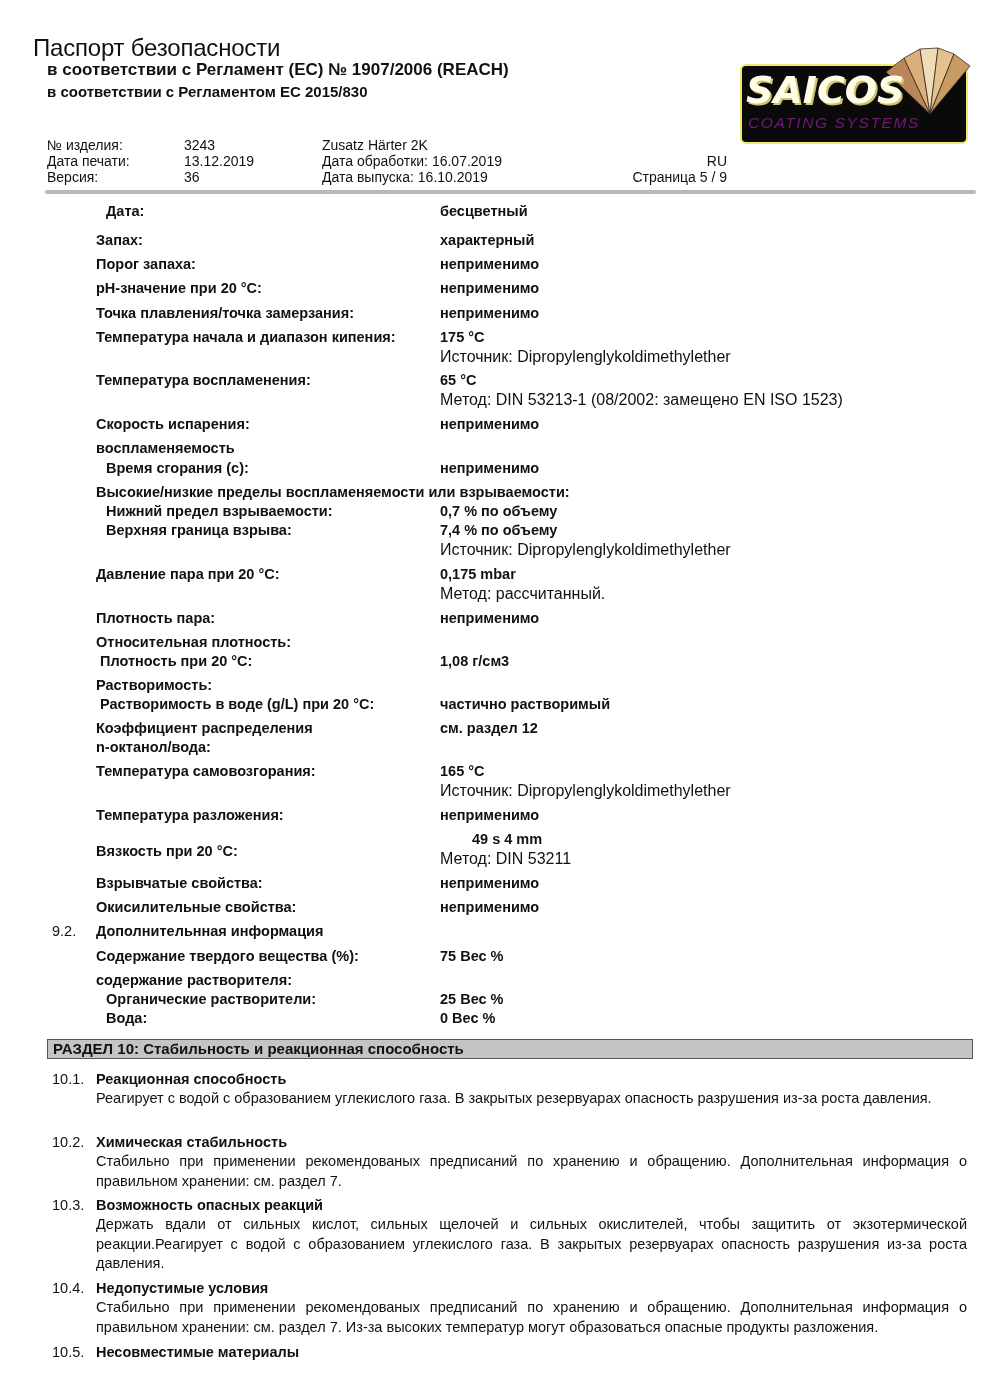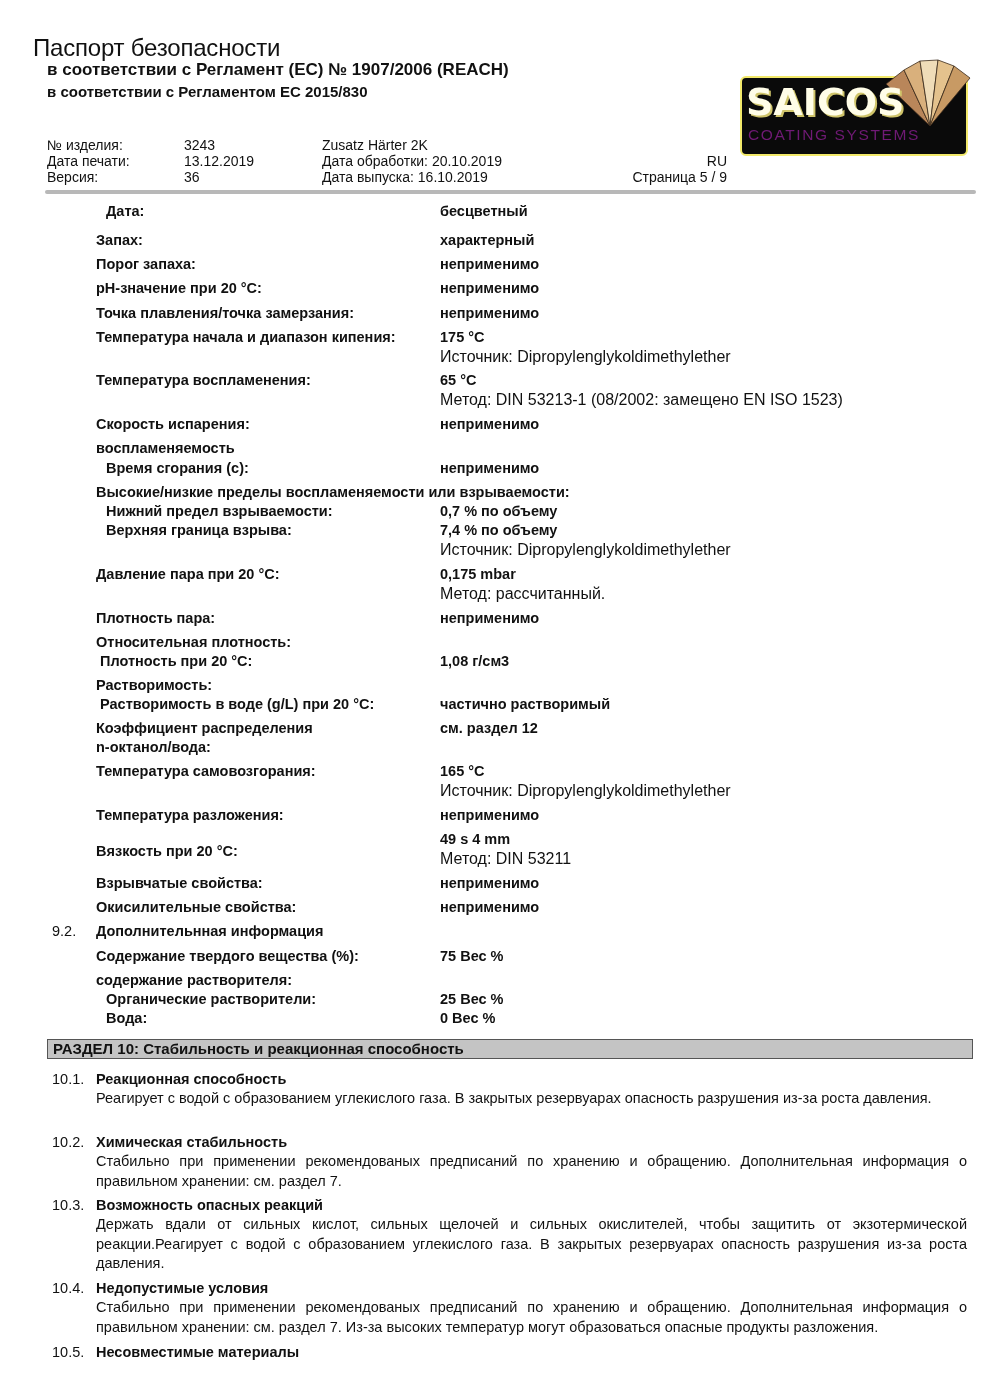--- a/index.html
+++ b/index.html
@@ -5,21 +5,21 @@
     html, body { margin: 0; padding: 0; background: #ffffff; }
     body {
       width: 1000px; height: 1386px; position: relative; overflow: hidden;
       font-family: "Liberation Sans", sans-serif; color: #111;
     }
     .abs { position: absolute; }
     .title1 { left: 33px; top: 34px; font-size: 24px; font-weight: normal; letter-spacing: -0.2px; }
     .title2 { left: 47px; top: 60px; font-size: 17px; font-weight: bold; }
     .title3 { left: 47px; top: 83px; font-size: 15px; font-weight: bold; }
 
-    .logo { left: 736px; top: 58px; width: 236px; height: 96px; }
+    .logo { left: 736px; top: 46px; width: 236px; height: 96px; font-style: italic; }
     .logo-box {
       position: absolute; left: 4px; top: 18px; width: 224px; height: 76px;
       background: #0a0a0a; border: 2px solid #f2e96a; border-radius: 6px;
     }
     .logo-main {
       position: absolute; left: 10px; top: 22px; font-size: 38px; font-weight: bold;
       color: #fffde8; letter-spacing: 0px; text-shadow: 2px 2px 0 #cfc46a;
       font-family: "DejaVu Sans", sans-serif;
     }
     .logo-sub {
@@ -79,21 +79,21 @@
 
 <div class="meta">
   <div class="meta-row" style="top:137px;">
     <span class="meta-label">№ изделия:</span>
     <span class="meta-val">3243</span>
     <span class="meta-mid">Zusatz Härter 2K</span>
   </div>
   <div class="meta-row" style="top:153px;">
     <span class="meta-label">Дата печати:</span>
     <span class="meta-val">13.12.2019</span>
-    <span class="meta-mid">Дата обработки: 20.10.2019</span>
+    <span class="meta-mid">Дата обработки: 16.07.2019</span>
     <span class="meta-right">RU</span>
   </div>
   <div class="meta-row" style="top:169px;">
     <span class="meta-label">Версия:</span>
     <span class="meta-val">36</span>
     <span class="meta-mid">Дата выпуска: 16.10.2019</span>
     <span class="meta-right">Страница 5 / 9</span>
   </div>
 </div>
 
@@ -156,21 +156,21 @@
 <span class="prop prop-value" style="top:719px;">см. раздел 12</span>
 
 <span class="prop prop-label" style="top:762px;">Температура самовозгорания:</span>
 <span class="prop prop-value" style="top:762px;">165 °C</span>
 <span class="prop-note" style="top:781px;">Источник:  Dipropylenglykoldimethylether</span>
 
 <span class="prop prop-label" style="top:806px;">Температура разложения:</span>
 <span class="prop prop-value" style="top:806px;">неприменимо</span>
 
 <span class="prop prop-label" style="top:830px;margin-top:12px;">Вязкость при 20 °C:</span>
-<span class="prop prop-value" style="top:830px;">49 s 4 mm</span>
+<span class="prop prop-value" style="top:830px;margin-left:32px;">49 s 4 mm</span>
 <span class="prop-note" style="top:849px;">Метод:  DIN 53211</span>
 
 <span class="prop prop-label" style="top:874px;">Взрывчатые свойства:</span>
 <span class="prop prop-value" style="top:874px;">неприменимо</span>
 
 <span class="prop prop-label" style="top:898px;">Окисилительные свойства:</span>
 <span class="prop prop-value" style="top:898px;">неприменимо</span>
 
 <span class="num" style="top:922px;">9.2.</span>
 <span class="prop prop-label" style="top:922px;">Дополнительнная информация</span>

